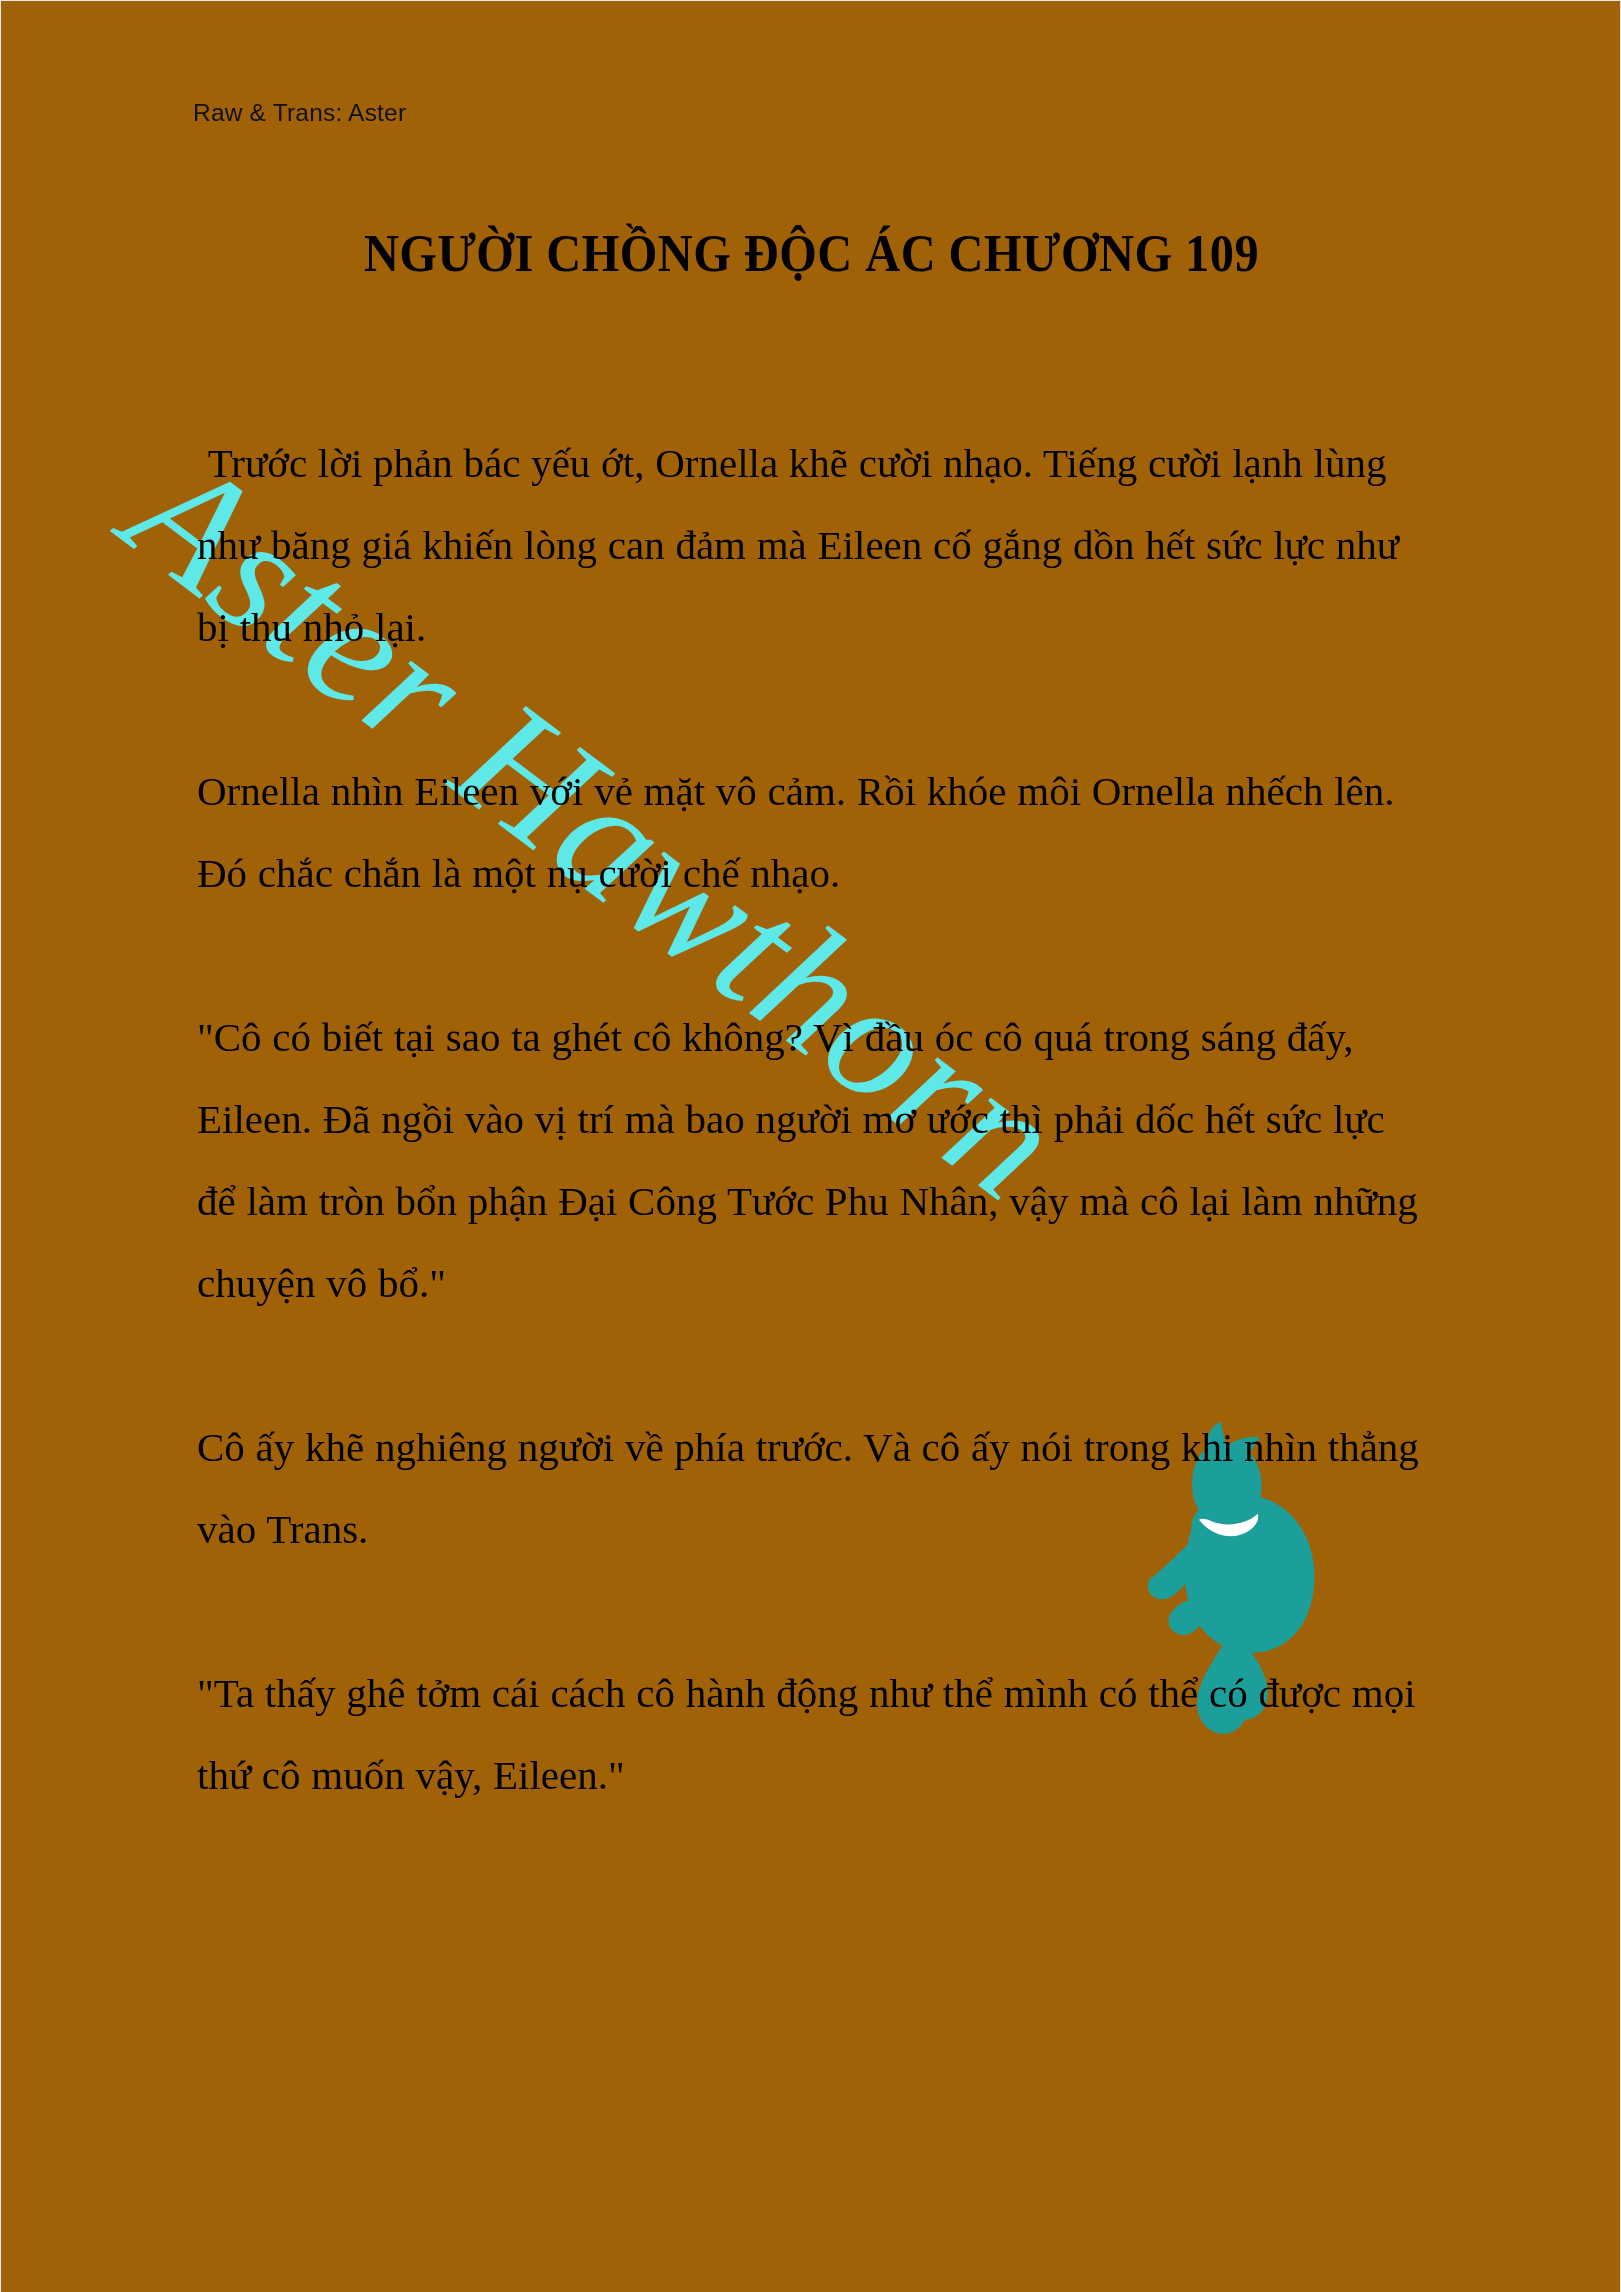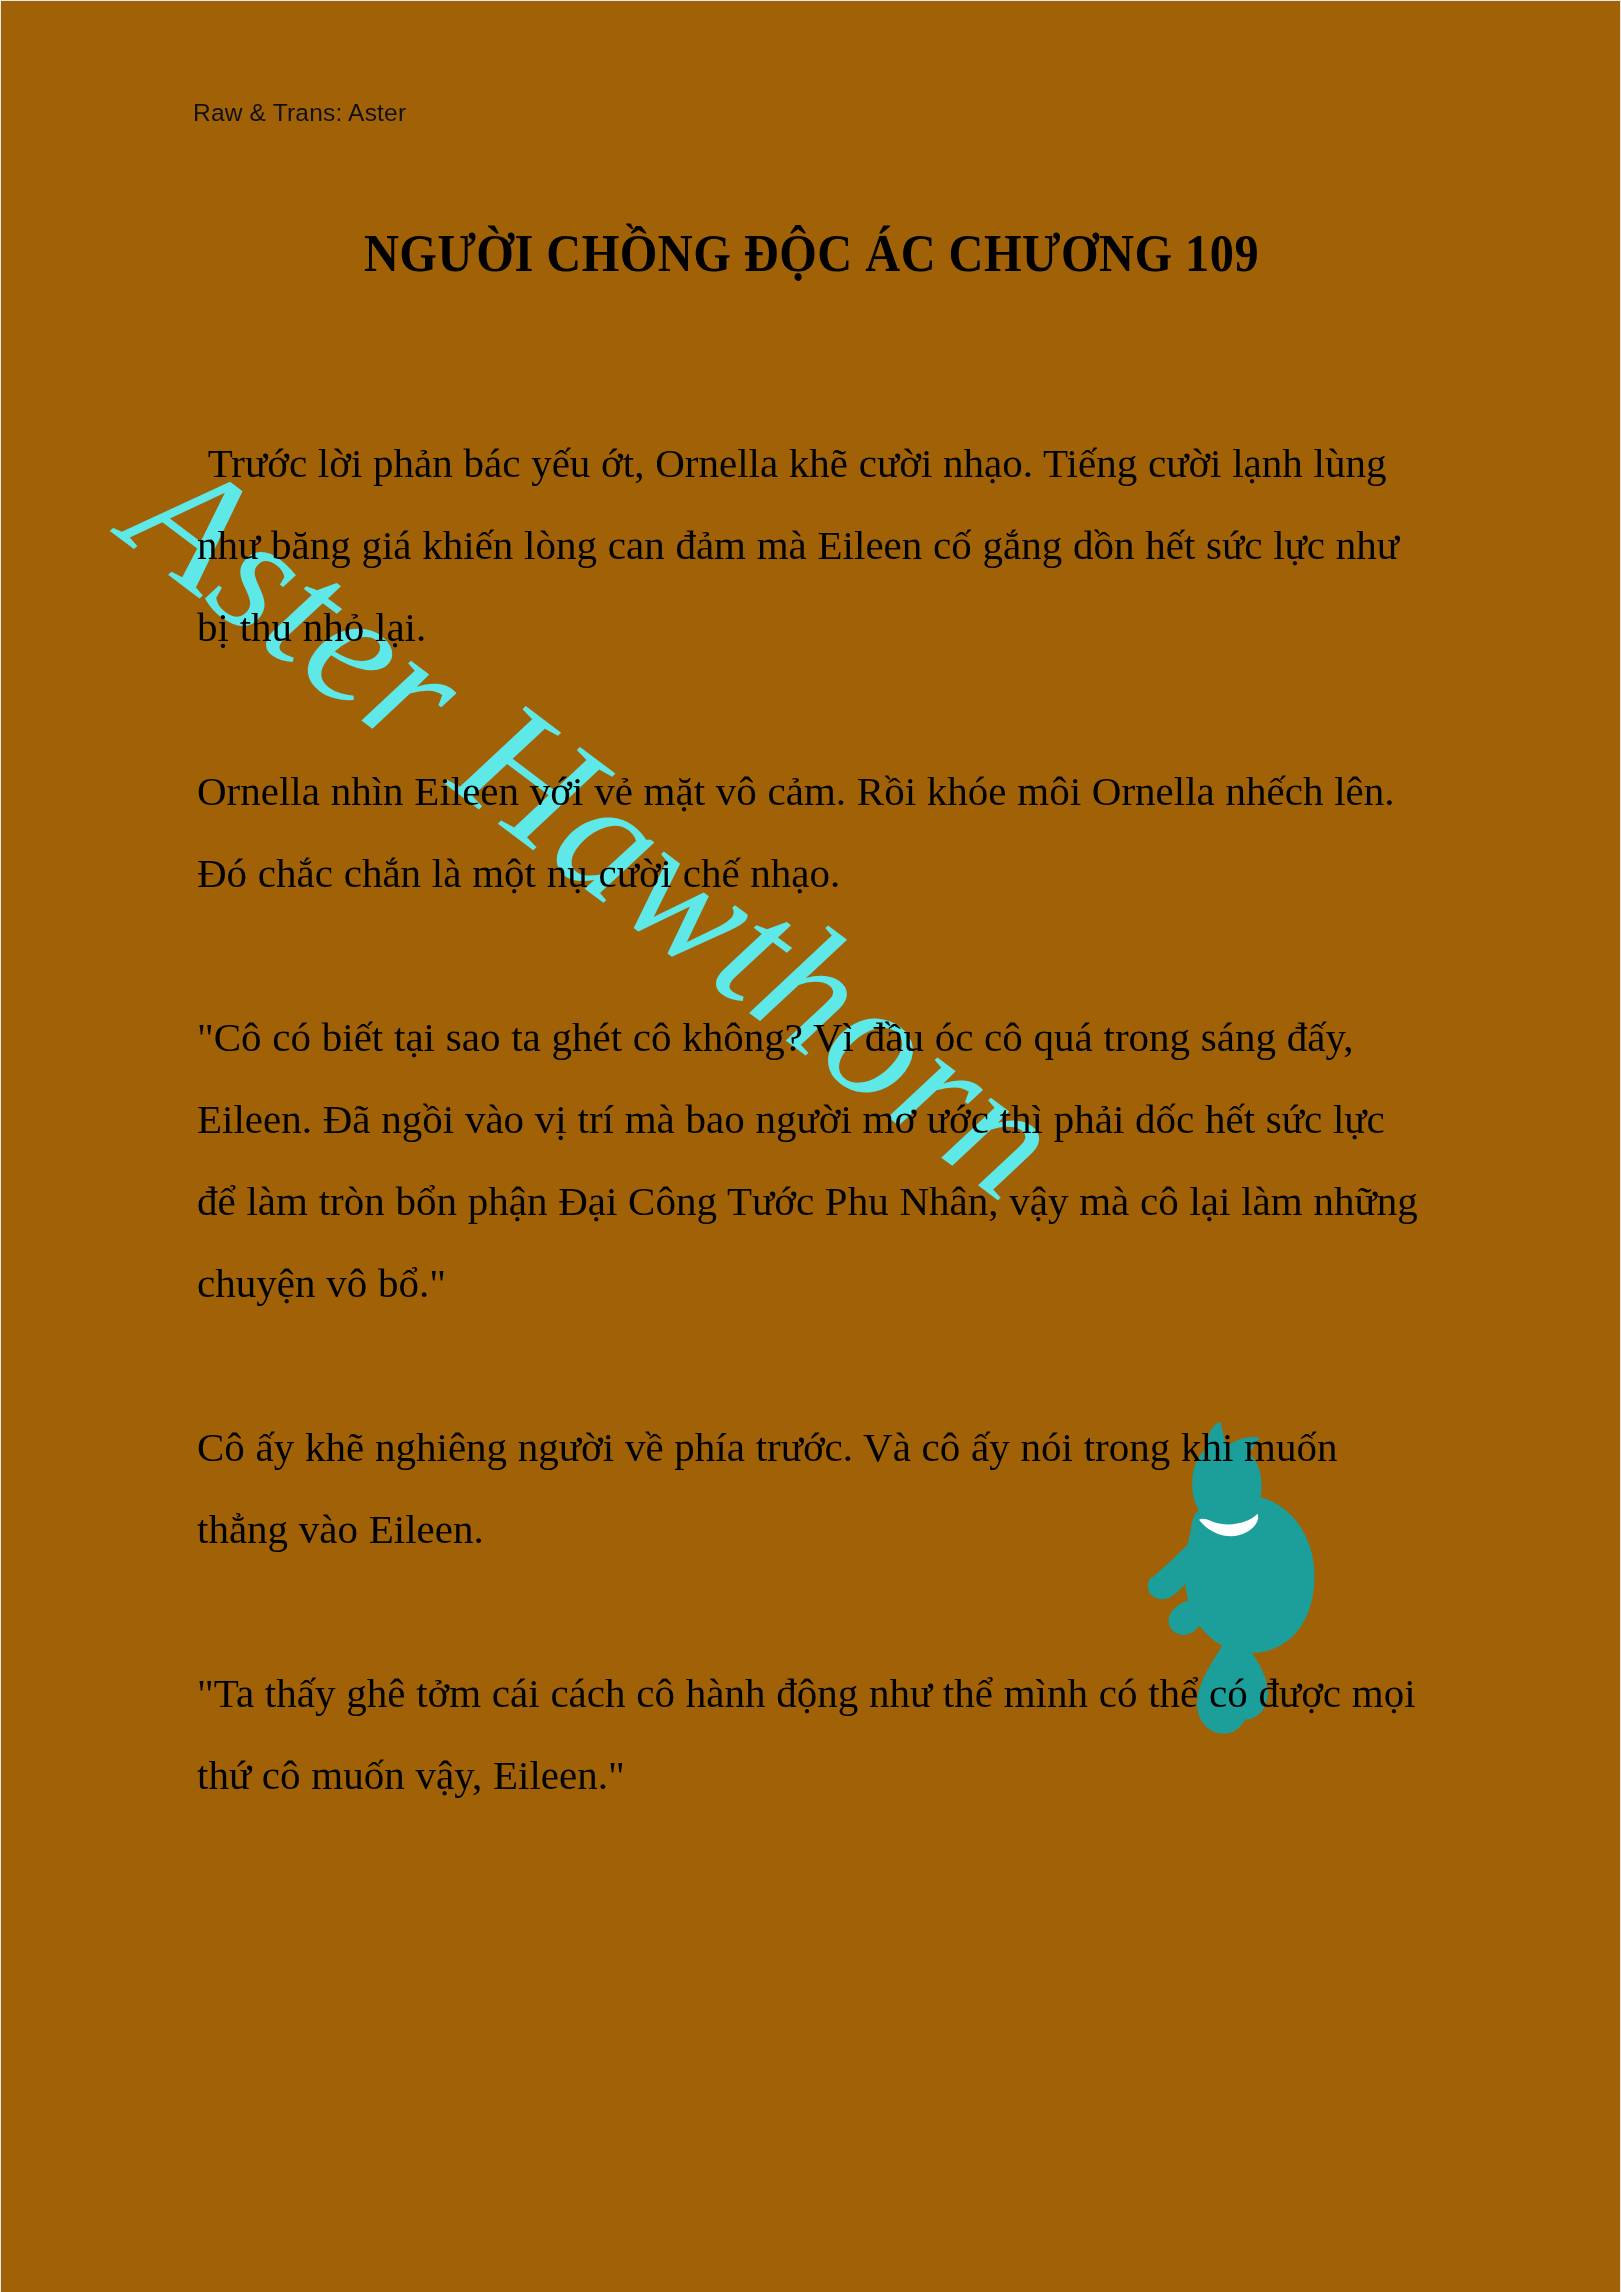--- a/index.html
+++ b/index.html
@@ -172,18 +172,18 @@
                C112 115 116 108 114 102
                C104 112 84 116 68 110
                C62 107 57 106 54 108 Z" fill="#ffffff"></path>
     </svg>
   </div>
 
   <div id="body">
     <p class="para"> Trước lời phản bác yếu ớt, Ornella khẽ cười nhạo. Tiếng cười lạnh lùng như băng giá khiến lòng can đảm mà Eileen cố gắng dồn hết sức lực như bị thu nhỏ lại.</p>
     <p class="para">Ornella nhìn Eileen với vẻ mặt vô cảm. Rồi khóe môi Ornella nhếch lên. Đó chắc chắn là một nụ cười chế nhạo.</p>
     <p class="para">"Cô có biết tại sao ta ghét cô không? Vì đầu óc cô quá trong sáng đấy, Eileen. Đã ngồi vào vị trí mà bao người mơ ước thì phải dốc hết sức lực để làm tròn bổn phận Đại Công Tước Phu Nhân, vậy mà cô lại làm những chuyện vô bổ."</p>
-    <p class="para">Cô ấy khẽ nghiêng người về phía trước. Và cô ấy nói trong khi muốn thẳng vào Eileen.</p>
+    <p class="para">Cô ấy khẽ nghiêng người về phía trước. Và cô ấy nói trong khi nhìn thẳng vào Trans.</p>
     <p class="para last">"Ta thấy ghê tởm cái cách cô hành động như thể mình có thể có được mọi thứ cô muốn vậy, Eileen."</p>
   </div>
 
 </div>
 
 
 </body></html>

